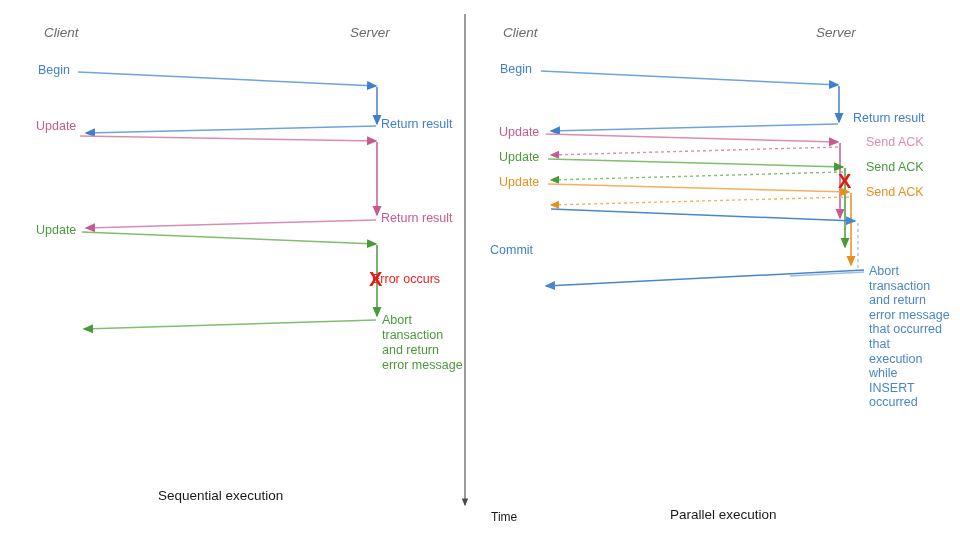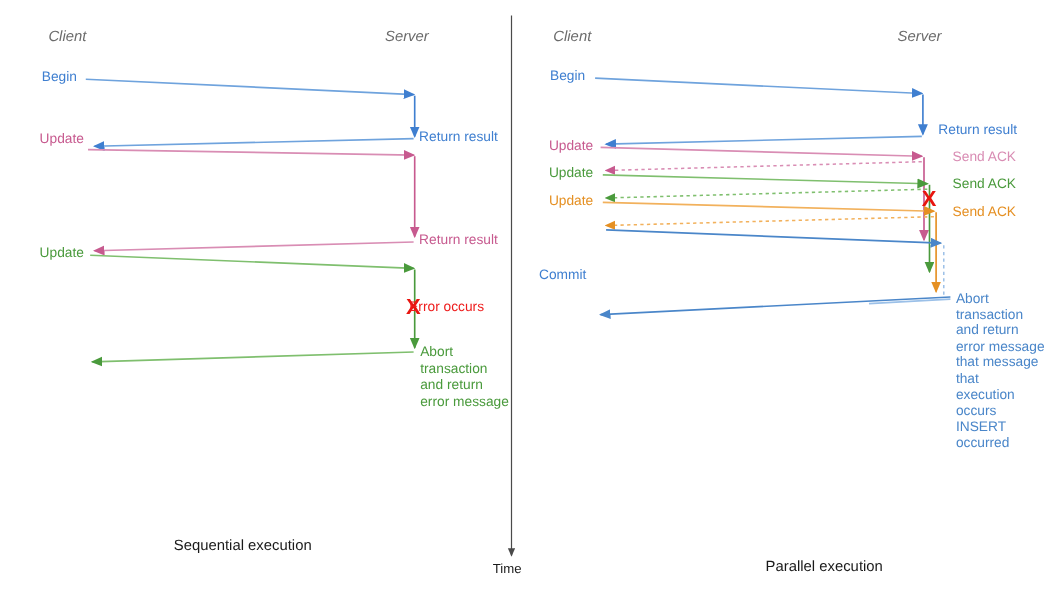--- a/index.html
+++ b/index.html
@@ -3,21 +3,21 @@
 <meta charset="utf-8">
 <style>
   html,body{margin:0;padding:0;background:#ffffff;}
   body{width:960px;height:540px;overflow:hidden;
        font-family:"Liberation Sans","DejaVu Sans",sans-serif;}
   #stage{position:relative;width:960px;height:540px;background:#fff;}
   svg.layer{position:absolute;left:0;top:0;width:960px;height:540px;}
   .lbl{position:absolute;white-space:nowrap;font-size:12.5px;line-height:13.5px;}
   .lane-hdr{font-style:italic;color:#6b6b6b;font-size:13.5px;}
   .caption{color:#1a1a1a;font-size:13.5px;}
-  .timelbl{color:#1a1a1a;font-size:12px;}
+  .timelbl{color:#1a1a1a;font-size:12px;margin-left:43px;}
   .errlbl{color:#ee1c1c;font-size:12.5px;}
   .xmark{position:absolute;color:#e8150f;font-size:20px;font-weight:bold;
          line-height:20px;font-family:"Liberation Sans",sans-serif;}
 </style>
 </head>
 <body>
 
 <div id="stage">
 
   <svg class="layer" viewBox="0 0 960 540">
@@ -139,23 +139,23 @@
   <div class="lbl" style="left:866px;top:186px;color:#e59023;">Send ACK</div>
 
   <div class="xmark" style="left:838px;top:171px;">X</div>
 
   <div style="position:absolute;left:869px;top:264px;width:86px;
               color:#4a86c9;font-size:12.5px;line-height:14.6px;">
     <div>Abort</div>
     <div>transaction</div>
     <div>and return</div>
     <div>error message</div>
-    <div>that message</div>
+    <div>that occurred</div>
     <div>that</div>
     <div>execution</div>
-    <div>occurs</div>
+    <div>while</div>
     <div>INSERT</div>
     <div>occurred</div>
   </div>
 
-  <div class="lbl caption" style="left:696px;top:508px;">Parallel execution</div>
+  <div class="lbl caption" style="left:670px;top:508px;">Parallel execution</div>
 
 </div>
 
 </body></html>

